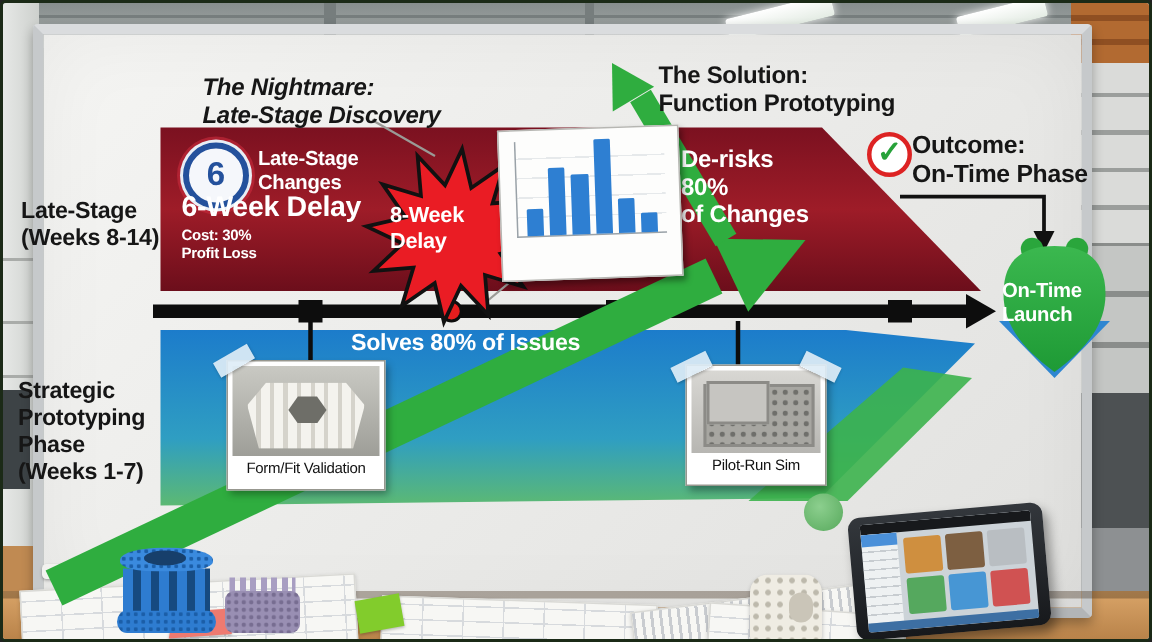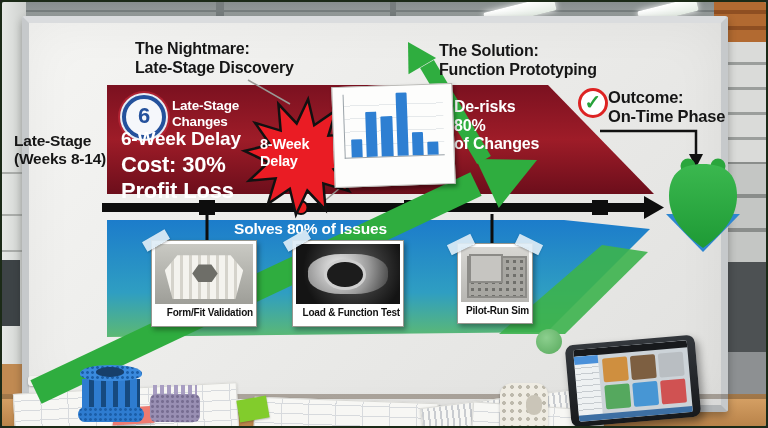--- a/index.html
+++ b/index.html
@@ -77,21 +77,21 @@
   .chart-card{left:331px;top:83px;width:119px;height:99px;background:#fdfdfc;border:1px solid #b6b6b2;
      box-shadow:2px 3px 4px rgba(0,0,0,.4);transform:rotate(-2deg);}
   .chart-area{position:absolute;left:10px;top:7px;width:100px;height:64px;
      border-left:1.5px solid #9aa2a8;border-bottom:1.5px solid #9aa2a8;
      background-image:repeating-linear-gradient(0deg,transparent 0 12px,#e6e9eb 12px 13px);
      display:flex;align-items:flex-end;gap:4px;padding:0 6px;box-sizing:border-box;}
   .chart-area .bar{flex:1;border-radius:1px 1px 0 0;}
   
   .pcard{position:absolute;background:#fff;border:1px solid #97978f;box-shadow:2px 3px 5px rgba(0,0,0,.35);padding:3px;box-sizing:border-box;}
   .photo{position:relative;width:100%;overflow:hidden;}
-  .pcard .clabel{width:100%;text-align:right;color:#111;font-weight:bold;font-size:10px;line-height:18px;letter-spacing:-.2px;white-space:nowrap;}
+  .pcard .clabel{width:100%;text-align:center;color:#111;font-weight:normal;font-size:10px;line-height:18px;letter-spacing:-.2px;white-space:nowrap;}
   .tape{position:absolute;width:26px;height:11px;background:rgba(222,237,246,.92);box-shadow:0 1px 2px rgba(0,0,0,.25);}
   .photo1{background:linear-gradient(180deg,#c9c9c3,#9e9e98);}
   .ribpart{position:absolute;left:10%;top:14%;width:80%;height:78%;
      clip-path:polygon(10% 100%,0% 38%,16% 6%,84% 6%,100% 38%,90% 100%);
      background:repeating-linear-gradient(90deg,#f4f3ee 0 6px,#d5d3cb 6px 9px);}
   .ribhole{position:absolute;left:38%;top:34%;width:26%;height:30%;background:#6e6e68;
      clip-path:polygon(25% 0,75% 0,100% 50%,75% 100%,25% 100%,0 50%);}
   .photo2{background:radial-gradient(circle at 55% 42%,#606060,#141414 75%);}
   .metal{position:absolute;left:12%;top:16%;width:76%;height:68%;border-radius:42%;
      background:radial-gradient(circle at 38% 35%,#f2f2f2,#9a9a9a 55%,#4f4f4f 90%);}
@@ -189,36 +189,40 @@
     <polygon points="687,152 701,152 694,166" fill="#111"></polygon>
 
     <polygon points="664,212 738,212 701,250" fill="#2e86d1"></polygon>
     <g transform="translate(701,206)">
       <circle cx="-15" cy="-42" r="7.5" fill="#2aa63c"></circle>
       <circle cx="15" cy="-42" r="7.5" fill="#2aa63c"></circle>
       <path d="M-34,-12 C-34,-36 -20,-44 0,-44 C20,-44 34,-36 34,-12 C34,8 22,24 0,40 C-22,24 -34,8 -34,-12 Z" fill="url(#badgeGrad)"></path>
     </g>
   </svg>
 
-  <div class="lbl pre" style="left:133px;top:38px;width:200px;font-size:16px;">The Nightmare:
+  <div class="lbl pre" style="left:133px;top:48px;width:200px;font-size:16px;font-style:italic;">The Nightmare:
 Late-Stage Discovery</div>
   <div class="lbl pre" style="left:437px;top:40px;width:210px;font-size:16px;">The Solution:
 Function Prototyping</div>
   <div class="abs check-icon">✓</div>
   <div class="lbl pre" style="left:606px;top:86px;width:150px;font-size:16.5px;">Outcome:
 On-Time Phase</div>
 
   <div class="lbl pre center" style="left:12px;top:130px;width:128px;font-size:15.5px;">Late-Stage
 (Weeks 8-14)</div>
+  <div class="lbl pre center" style="left:10px;top:250px;width:132px;font-size:15.5px;">Strategic
+Prototyping
+Phase
+(Weeks 1-7)</div>
 
   <div class="abs clock">6</div>
   <div class="wlbl pre" style="left:170px;top:96px;font-size:13.5px;">Late-Stage
 Changes</div>
   <div class="wlbl" style="left:119px;top:126px;font-size:19px;">6-Week Delay</div>
-  <div class="wlbl pre" style="left:119px;top:150px;font-size:22px;line-height:1.2;">Cost: 30%
+  <div class="wlbl pre" style="left:119px;top:150px;font-size:10px;line-height:1.2;">Cost: 30%
 Profit Loss</div>
   <div class="wlbl pre center" style="left:258px;top:134px;width:84px;font-size:14.5px;">8-Week
 Delay</div>
   <div class="wlbl pre center" style="left:452px;top:96px;width:96px;font-size:16px;">De-risks
 80%
 of Changes</div>
 
   <div class="abs chart-card">
     <div class="chart-area">
         <div class="bar" style="height: 29%; background: rgb(46, 127, 210);"></div>
@@ -233,38 +237,32 @@
   <div class="wlbl center" style="left:232px;top:218px;width:180px;font-size:15.5px;">Solves 80% of Issues</div>
 
   <div class="pcard" style="left:149px;top:238px;width:106px;height:87px;">
     <div class="photo photo1" style="height:60px;">
       <div class="ribpart"></div>
       <div class="ribhole"></div>
     </div>
     <div class="clabel">Form/Fit Validation</div>
     <div class="tape" style="left:-9px;top:-6px;transform:rotate(-30deg);"></div>
   </div>
-  <div class="pcard" style="left:290px;top:238px;width:112px;height:87px;">
-    <div class="photo photo2" style="height:60px;">
-      <div class="metal"></div>
-      <div class="metal-hole"></div>
-    </div>
-    <div class="clabel">Load &amp; Function Test</div>
-    <div class="tape" style="left:-9px;top:-6px;transform:rotate(-30deg);"></div>
-  </div>
-  <div class="pcard" style="left:455px;top:241px;width:76px;height:81px;">
+  <div class="pcard" style="left:455px;top:241px;width:94px;height:81px;">
     <div class="photo photo3" style="height:55px;">
       <div class="perf"></div>
       <div class="perf-hole"></div>
     </div>
     <div class="clabel">Pilot-Run Sim</div>
     <div class="tape" style="left:-10px;top:-5px;transform:rotate(-26deg);"></div>
     <div class="tape" style="right:-10px;top:-5px;transform:rotate(26deg);"></div>
   </div>
 
+  <div class="wlbl pre center" style="left:666px;top:184px;width:70px;font-size:13.5px;">On-Time
+Launch</div>
 
 
   <div class="abs magnet"></div>
   <div class="sticky" style="left:112px;top:405px;width:42px;height:17px;background:#ee7a70;transform:rotate(-4deg) skewX(-14deg);"></div>
   <div class="sticky" style="left:236px;top:396px;width:30px;height:22px;background:#82cc2c;transform:rotate(-10deg);"></div>
   <div class="abs blue-part">
     <div class="mid"></div>
     <div class="cap"></div>
     <div class="hole"></div>
     <div class="base"></div>

